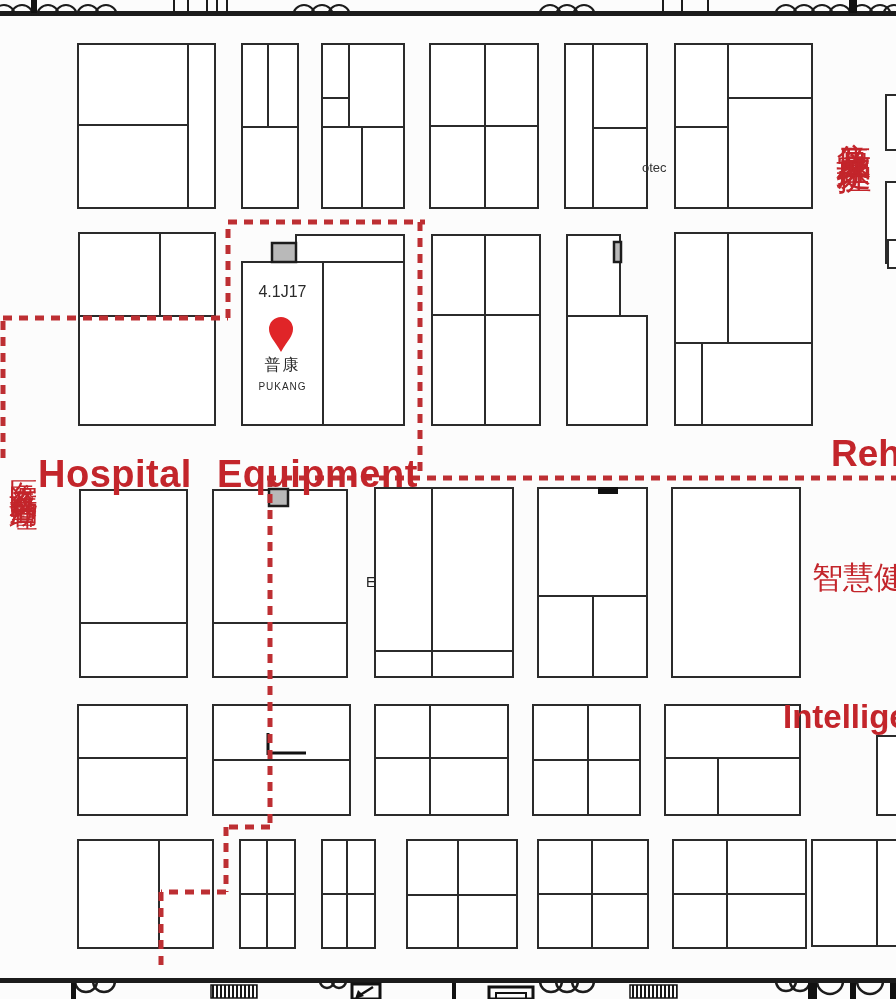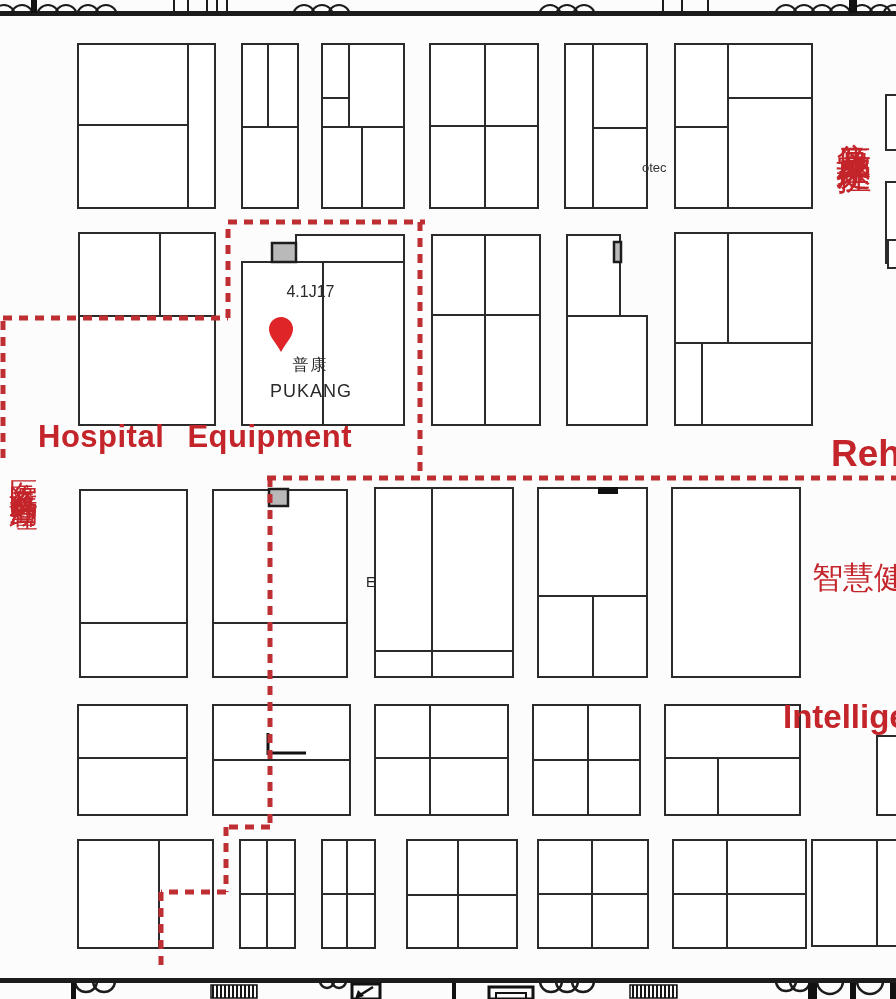--- a/index.html
+++ b/index.html
@@ -3,32 +3,32 @@
 <meta charset="utf-8">
 <style>
   html,body{margin:0;padding:0;background:#ffffff;}
   .stage{
     position:relative;width:896px;height:999px;overflow:hidden;
     background:#fcfcfc;font-family:"Liberation Sans","DejaVu Sans",sans-serif;
   }
   #plan{position:absolute;left:0;top:0;width:896px;height:999px;}
   .lbl{position:absolute;line-height:1;white-space:nowrap;}
   .red{color:#c3252b;}
-  .lbl-hosp-eq{left:38px;top:421px;font-size:31px;font-weight:600;word-spacing:14px;letter-spacing:.5px;}
+  .lbl-hosp-eq{left:38px;top:455px;font-size:38px;font-weight:600;word-spacing:14px;letter-spacing:.5px;}
   .lbl-reh{left:831px;top:435px;font-size:37px;font-weight:600;}
   .lbl-rehab-cn{left:837px;top:114px;font-size:35px;writing-mode:vertical-rl;letter-spacing:3px;font-weight:500;}
   .lbl-hospital-cn{left:9px;top:458px;font-size:28px;writing-mode:vertical-rl;letter-spacing:3px;font-weight:500;}
   .lbl-smart{left:812px;top:562px;font-size:31px;font-weight:500;}
   .lbl-intel{left:783px;top:700px;font-size:33px;font-weight:600;}
   .lbl-otec{left:642px;top:161px;font-size:13px;color:#333;}
   .lbl-e{left:366px;top:575px;font-size:14px;color:#222;}
-  .pin-cell{position:absolute;left:242px;width:81px;text-align:center;color:#2a2a2a;padding-left:28px;}
+  .pin-cell{position:absolute;left:242px;width:81px;text-align:center;color:#2a2a2a;}
   .pin-id{top:284px;font-size:16px;font-weight:500;}
   .pin-cn{top:357px;font-size:16px;letter-spacing:2px;}
-  .pin-en{top:382px;font-size:18px;letter-spacing:1px;}
+  .pin-en{top:382px;font-size:10px;letter-spacing:1px;}
 </style>
 </head>
 <body>
 
 <div class="stage">
 
   <svg id="plan" xmlns="http://www.w3.org/2000/svg" viewBox="0 0 896 999">
     <defs>
       <pattern id="hatch" width="4" height="14" patternUnits="userSpaceOnUse">
         <rect width="2" height="14" fill="#151515"></rect>

